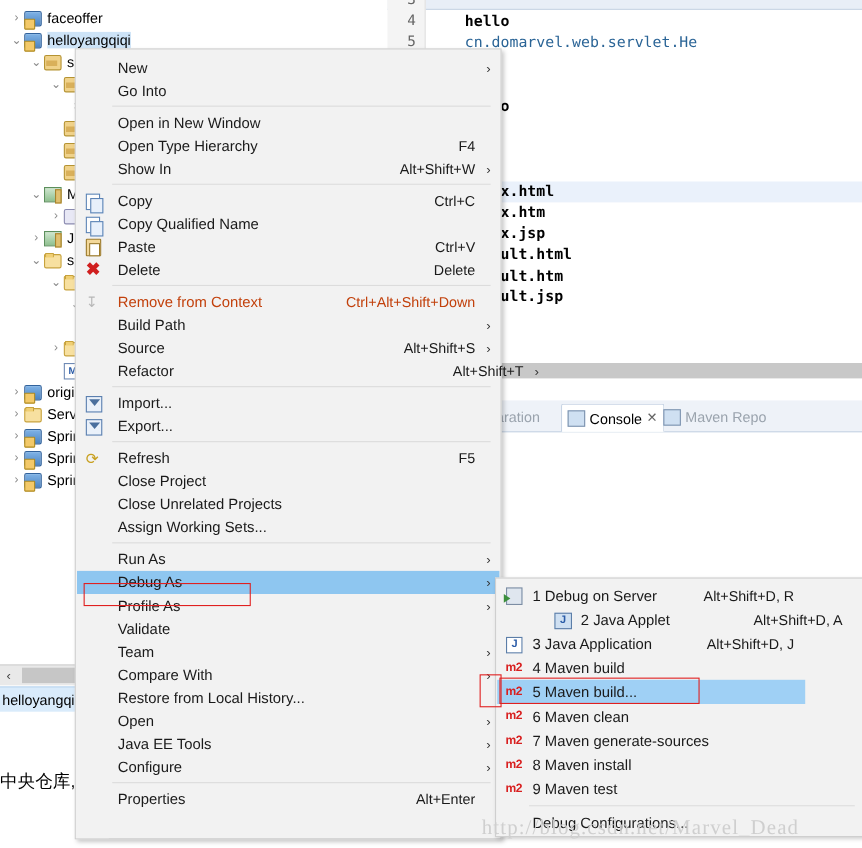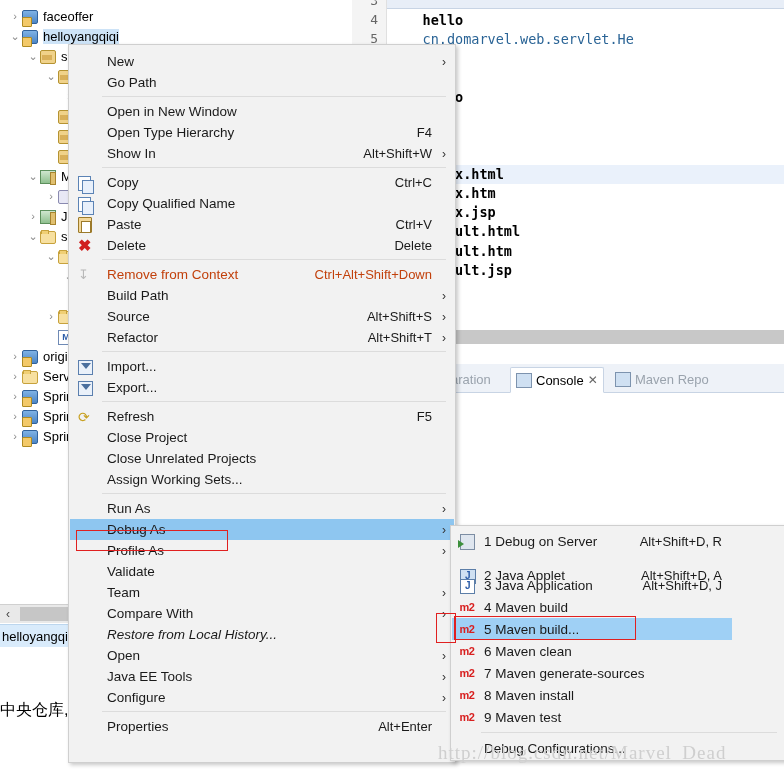--- a/index.html
+++ b/index.html
@@ -177,21 +177,21 @@
       </div>
       <div class="vtab" style="left: 48px;">
         <span style="width: 14px; height: 13px; display: inline-block; background: rgb(207, 224, 242); border: 1px solid rgb(125, 147, 174);"></span>
         <span>Declaration</span>
       </div>
       <div class="vtab active" style="left: 158px;">
         <span style="width: 14px; height: 13px; display: inline-block; background: rgb(207, 224, 242); border: 1px solid rgb(125, 147, 174);"></span>
         <span>Console</span>
         <span class="x">✕</span>
       </div>
-      <div class="vtab" style="left: 258px;">
+      <div class="vtab" style="left: 246px;">
         <span style="width: 14px; height: 13px; display: inline-block; background: rgb(207, 224, 242); border: 1px solid rgb(125, 147, 174);"></span>
         <span>Maven Repo</span>
       </div>
     </div>
   <div id="view-msg">play at this time.</div>
 </div>
 
 <div class="abs" id="tree">
     <div class="trow" style="top: 6px; padding-left: 8px;">
       <span class="tw">›</span>
@@ -356,21 +356,21 @@
 <div class="abs" id="bottom-cn">中央仓库,</div>
 
 <div class="abs" id="ctx-menu">
   <div class="mrail"></div>
   <div id="ctx-items">
       <div class="mi" style="top: 6px;">
         <span class="mlabel">New</span>
         <span class="marrow">›</span>
       </div>
       <div class="mi" style="top: 27px;">
-        <span class="mlabel">Go Path</span>
+        <span class="mlabel">Go Into</span>
       </div>
       <div class="msep" style="top: 51px;"></div>
       <div class="mi" style="top: 56px; padding-left: 48px;">
         <span class="mlabel">Open in New Window</span>
       </div>
       <div class="mi" style="top: 77px;">
         <span class="mlabel">Open Type Hierarchy</span>
         <span class="maccel">F4</span>
       </div>
       <div class="mi" style="top: 98px;">
@@ -406,21 +406,21 @@
       </div>
       <div class="mi" style="top: 240px;">
         <span class="mlabel">Build Path</span>
         <span class="marrow">›</span>
       </div>
       <div class="mi" style="top: 261px;">
         <span class="mlabel">Source</span>
         <span class="maccel">Alt+Shift+S</span>
         <span class="marrow">›</span>
       </div>
-      <div class="mi" style="top: 282px;">
+      <div class="mi" style="top: 282px; padding-left: 44px;">
         <span class="mlabel">Refactor</span>
         <span class="maccel">Alt+Shift+T</span>
         <span class="marrow">›</span>
       </div>
       <div class="msep" style="top: 306px;"></div>
       <div class="mi" style="top: 311px;">
         <span class="mic i-impexp"></span>
         <span class="mlabel">Import...</span>
       </div>
       <div class="mi" style="top: 332px;">
@@ -459,21 +459,21 @@
         <span class="mlabel">Validate</span>
       </div>
       <div class="mi" style="top: 537px;">
         <span class="mlabel">Team</span>
         <span class="marrow">›</span>
       </div>
       <div class="mi" style="top: 558px;">
         <span class="mlabel">Compare With</span>
         <span class="marrow">›</span>
       </div>
-      <div class="mi" style="top: 579px; font-style: italic;">
+      <div class="mi" style="top: 579px;">
         <span class="mlabel">Restore from Local History...</span>
       </div>
       <div class="mi" style="top: 600px;">
         <span class="mlabel">Open</span>
         <span class="marrow">›</span>
       </div>
       <div class="mi" style="top: 621px;">
         <span class="mlabel">Java EE Tools</span>
         <span class="marrow">›</span>
       </div>
@@ -491,21 +491,21 @@
 
 <div class="abs" id="sub-menu">
   <div id="sub-items">
       <div class="si" style="top: 4px;">
         <span class="sic">
           <span class="i-server" style="position: absolute; left: 2px; top: 0px;"></span>
         </span>
         <span class="slabel">1 Debug on Server</span>
         <span class="saccel">Alt+Shift+D, R</span>
       </div>
-      <div class="si" style="top: 38px;">
+      <div class="si" style="top: 26px; margin-left: 44px;">
         <span class="sic">
           <span class="i-applet" style="position: absolute; left: 2px; top: 0px;"></span>
         </span>
         <span class="slabel">2 Java Applet</span>
         <span class="saccel">Alt+Shift+D, A</span>
       </div>
       <div class="si" style="top: 48px;">
         <span class="sic">
           <span class="i-javaapp" style="position: absolute; left: 2px; top: 0px;"></span>
         </span>

